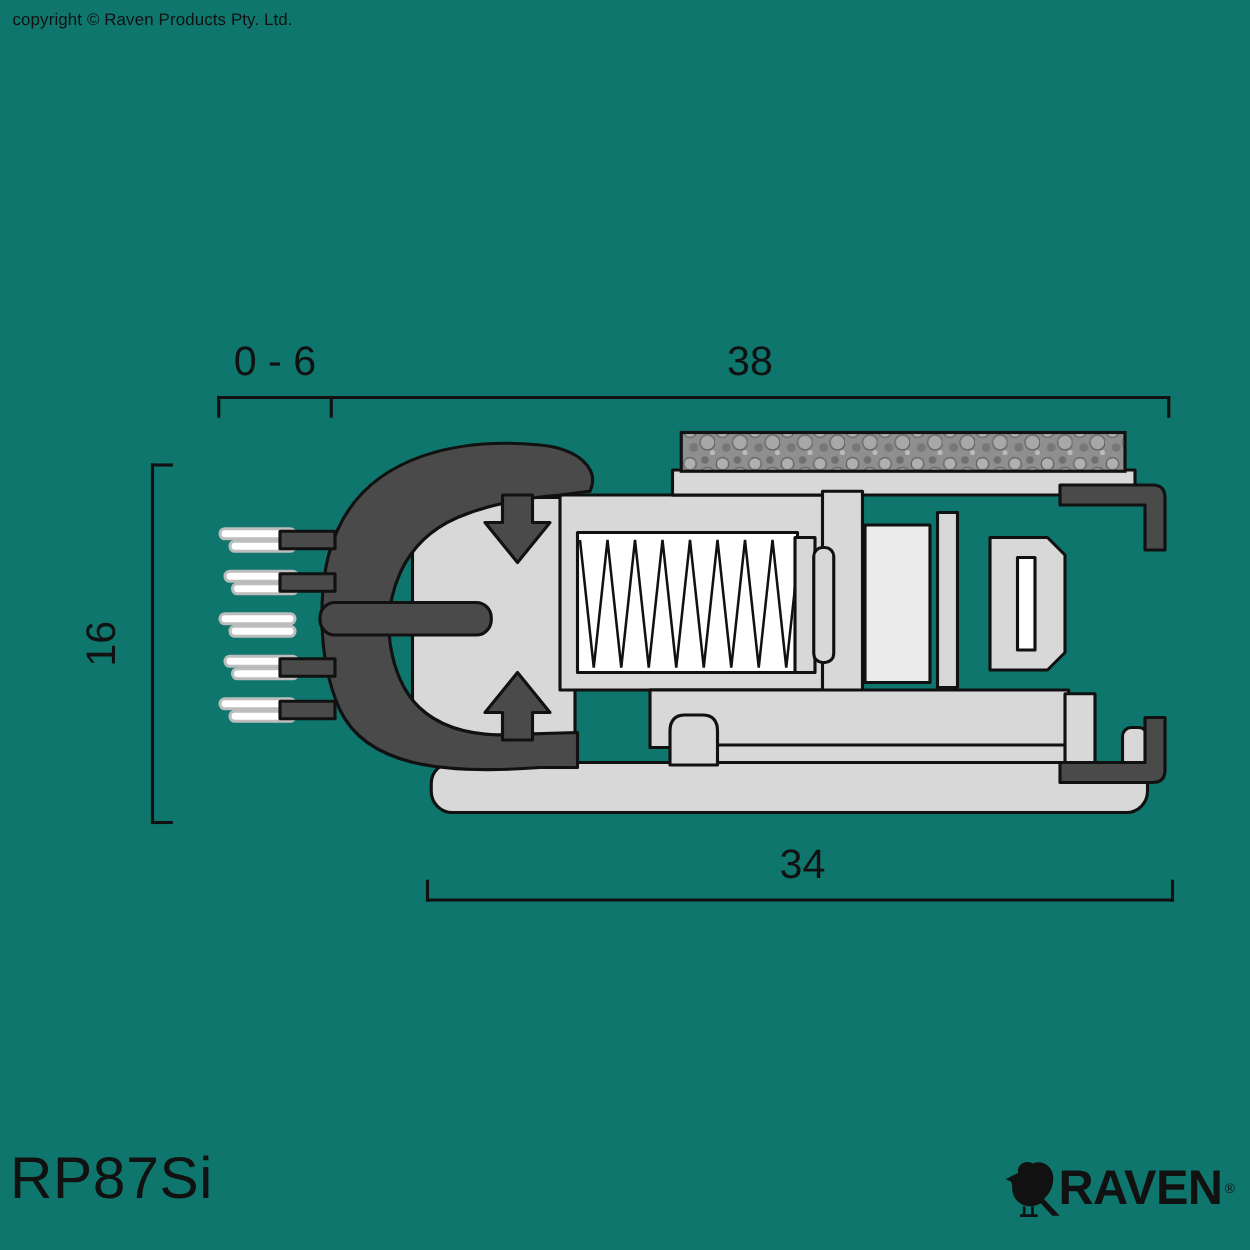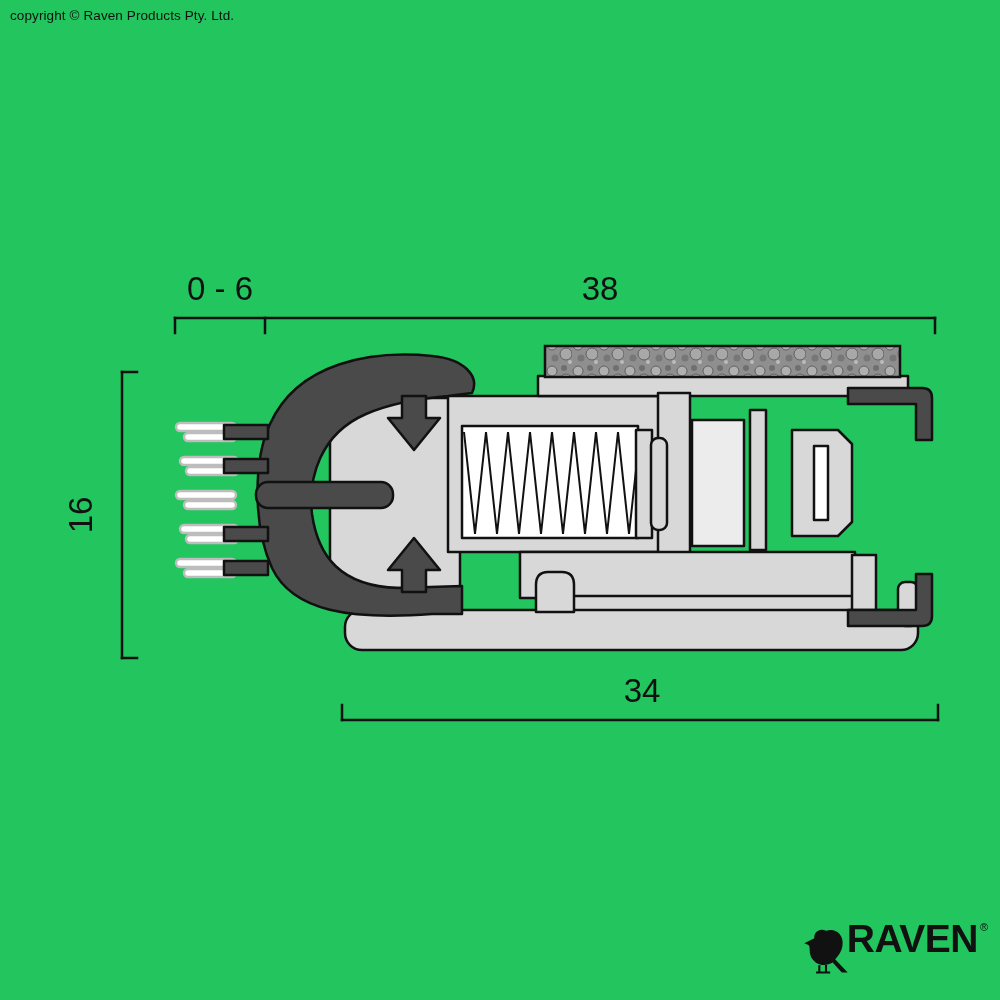--- a/index.html
+++ b/index.html
@@ -7,37 +7,37 @@
     --part-dark:#4a4a4a;
     --part-light:#d8d8d8;
     --bristle:#bdbdbd;
     --foam-base:#8f8f8f;
   }
   html,body{margin:0;padding:0}
   body{
     width:1000px;height:1000px;background:#fff;overflow:hidden;
     font-family:"Liberation Sans",sans-serif;color:#111;
   }
-  .page{position:relative;width:1000px;height:1000px;background:#22c55e}
+  .page{position:relative;width:1000px;height:1000px;background:#0f766e}
   .copyright{position:absolute;left:10px;top:8px;font-size:13.5px;letter-spacing:.1px}
   .drawing{position:absolute;left:0;top:0;width:1000px;height:1000px}
 
   svg text{font-family:"Liberation Sans",sans-serif}
   .dimtext{font-size:33px;fill:#111}
   .dimline{stroke:var(--line);stroke-width:2.5;fill:none;stroke-linecap:square}
   .part-light{fill:var(--part-light);stroke:var(--line);stroke-width:2.5;stroke-linejoin:round}
   .part-lighter{fill:#ececec;stroke:var(--line);stroke-width:2.5;stroke-linejoin:round}
   .part-dark{fill:var(--part-dark);stroke:var(--line);stroke-width:2.5;stroke-linejoin:round}
   .part-white{fill:#ffffff;stroke:var(--line);stroke-width:2.5;stroke-linejoin:round}
   .threadline{fill:none;stroke:var(--line);stroke-width:2}
   .bristle{fill:#ffffff;stroke:var(--bristle);stroke-width:2.5}
 
   .note{position:absolute;left:10px;top:883px;font-size:23px}
   .product{position:absolute;left:8px;top:914px;font-size:47px;letter-spacing:.5px}
-  .logo{position:absolute;right:12px;bottom:20px;display:flex;align-items:flex-start}
+  .logo{position:absolute;right:12px;bottom:20px;display:flex;align-items:center}
   .bird{margin-right:-4px;margin-bottom:2px}
   .brand{font-size:39px;font-weight:700;letter-spacing:-.5px;line-height:.88}
   .reg{font-size:11px;margin-left:2px;line-height:1}
 </style>
 </head>
 <body>
 
 <div class="page">
 
   <div class="copyright">copyright © Raven Products Pty. Ltd.</div>
@@ -136,20 +136,21 @@
       <rect class="part-dark" x="224" y="561" width="44" height="14"></rect>
       <path class="part-dark" d="M414,450 L388,418 L402,418 L402,396 L426,396 L426,418 L440,418 Z"></path>
       <path class="part-dark" d="M414,538 L388,570 L402,570 L402,592 L426,592 L426,570 L440,570 Z"></path>
       <path class="part-dark" d="M848,388 L922,388 Q932,388 932,398 L932,440 L916,440 L916,404 L848,404 Z"></path>
       <path class="part-dark" d="M848,626 L922,626 Q932,626 932,616 L932,574 L916,574 L916,610 L848,610 Z"></path>
     </g>
 
     <rect x="545" y="346" width="355" height="31" fill="url(#foam)" stroke="#111111" stroke-width="2.5"></rect>
   </svg>
 
+  <div class="product">RP87Si</div>
 
   <div class="logo">
     <svg class="bird" width="50" height="56" viewBox="0 0 60 60">
       <path fill="#111111" d="M4 22 L16 16 C15 8 23 3 30 7 C40 3 50 10 50 21 C50 30 46 36 41 41
            L56 57 L49 57 L38 45 C35 47 31 48 28 48 C20 48 13 43 11 35
            C10 30 11 26 9 24 Z"></path>
       <path fill="none" stroke="#111111" stroke-width="2.5" d="M22 48 L22 57 M30 48 L30 57 M18 57 L27 57 M26 57 L35 57"></path>
     </svg>
     <span class="brand">RAVEN</span>
     <span class="reg">®</span>

